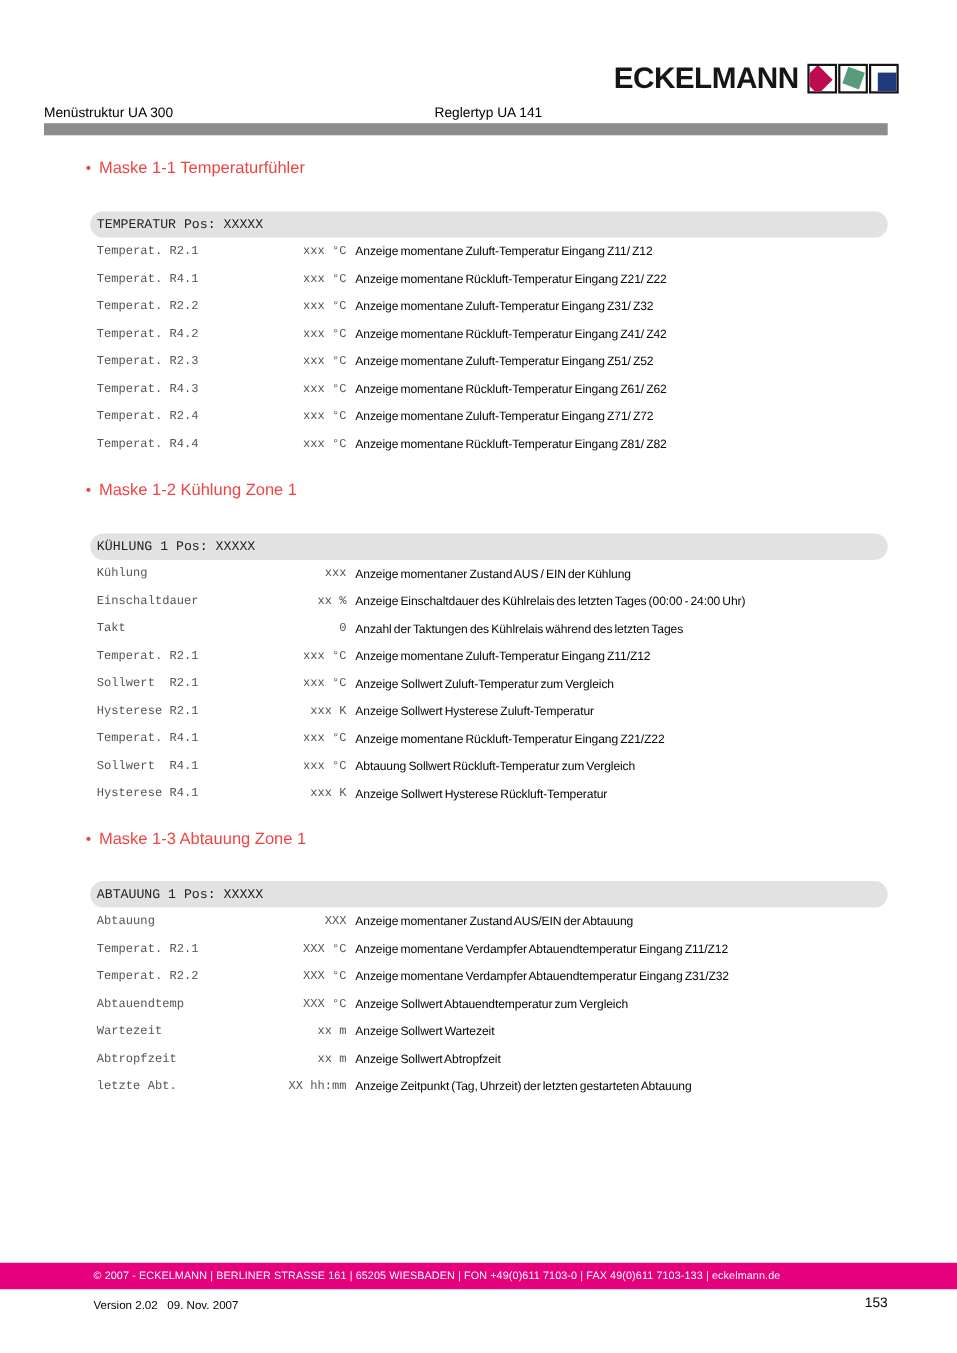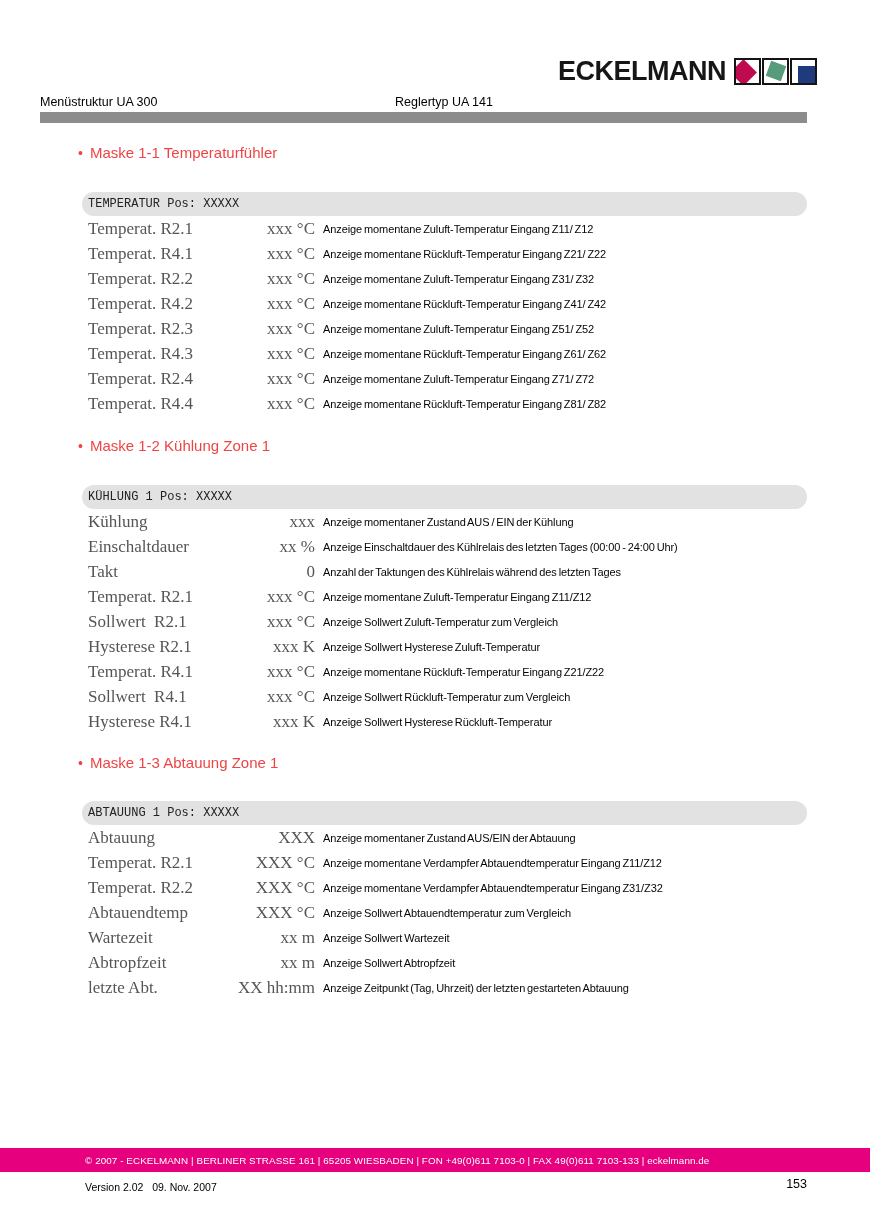--- a/index.html
+++ b/index.html
@@ -25,21 +25,21 @@
   #content{position:absolute;left:40px;top:0;width:767px;height:1230px;}
   .sec-title{position:absolute;left:38px;font-size:15px;color:#ef4444;white-space:pre;}
   .sec-title .bullet{display:inline-block;margin-right:7px;font-size:14px;}
   .pos-title-0{top:144px}.pos-title-1{top:437px}.pos-title-2{top:754px}
 
   .tbl{position:absolute;left:42px;width:725px;}
   .pos-table-0{top:192px}.pos-table-1{top:485px}.pos-table-2{top:801px}
   .tbl-header{height:24px;background:#E2E2E2;font-family:"Liberation Mono","DejaVu Sans Mono",monospace;font-size:12px;color:#222;padding:5px 0 16px 6px;box-sizing:border-box;white-space:pre;border-radius:12px;}
   .row{height:25px;display:flex;align-items:center;padding-left:6px;}
   .lv{width:227px;display:flex;justify-content:space-between;}
-  .mono{font-family:Liberation Serif, serif;font-size:17px;color:#555;white-space:pre;}
+  .mono{font-family:Liberation Mono, monospace;font-size:11px;color:#555;white-space:pre;}
   .desc{margin-left:8px;font-size:11px;color:#050505;letter-spacing:-0.1px;word-spacing:-1px;white-space:nowrap;}
 
   
   .footer-bar{position:absolute;left:0;top:1148px;width:870px;height:24px;background:#E6007E;display:flex;align-items:center;}
   .footer-text{margin-left:85px;color:#ffffff;font-size:9.8px;letter-spacing:0.1px;white-space:pre;}
   .version{position:absolute;left:85px;top:1181px;font-size:10.5px;white-space:pre;}
   .page-num{position:absolute;right:63px;top:1177px;font-size:12.5px;}
 </style>
 </head>
 <body>
@@ -174,21 +174,21 @@
           <span class="mono lbl">Temperat. R4.1</span>
           <span class="mono val">xxx °C</span>
         </div>
         <span class="desc">Anzeige momentane Rückluft-Temperatur Eingang Z21/Z22</span>
       </div>
       <div class="row">
         <div class="lv">
           <span class="mono lbl">Sollwert  R4.1</span>
           <span class="mono val">xxx °C</span>
         </div>
-        <span class="desc">Anzeige Sollwert Rückluft-Temperatur zum Vergleich</span>
+        <span class="desc">Abtauung Sollwert Rückluft-Temperatur zum Vergleich</span>
       </div>
       <div class="row">
         <div class="lv">
           <span class="mono lbl">Hysterese R4.1</span>
           <span class="mono val">xxx K</span>
         </div>
         <span class="desc">Anzeige Sollwert Hysterese Rückluft-Temperatur</span>
       </div>
     </div>
     <div class="sec-title pos-title-2"><span class="bullet">•</span><span>Maske 1-3 Abtauung Zone 1</span></div>

